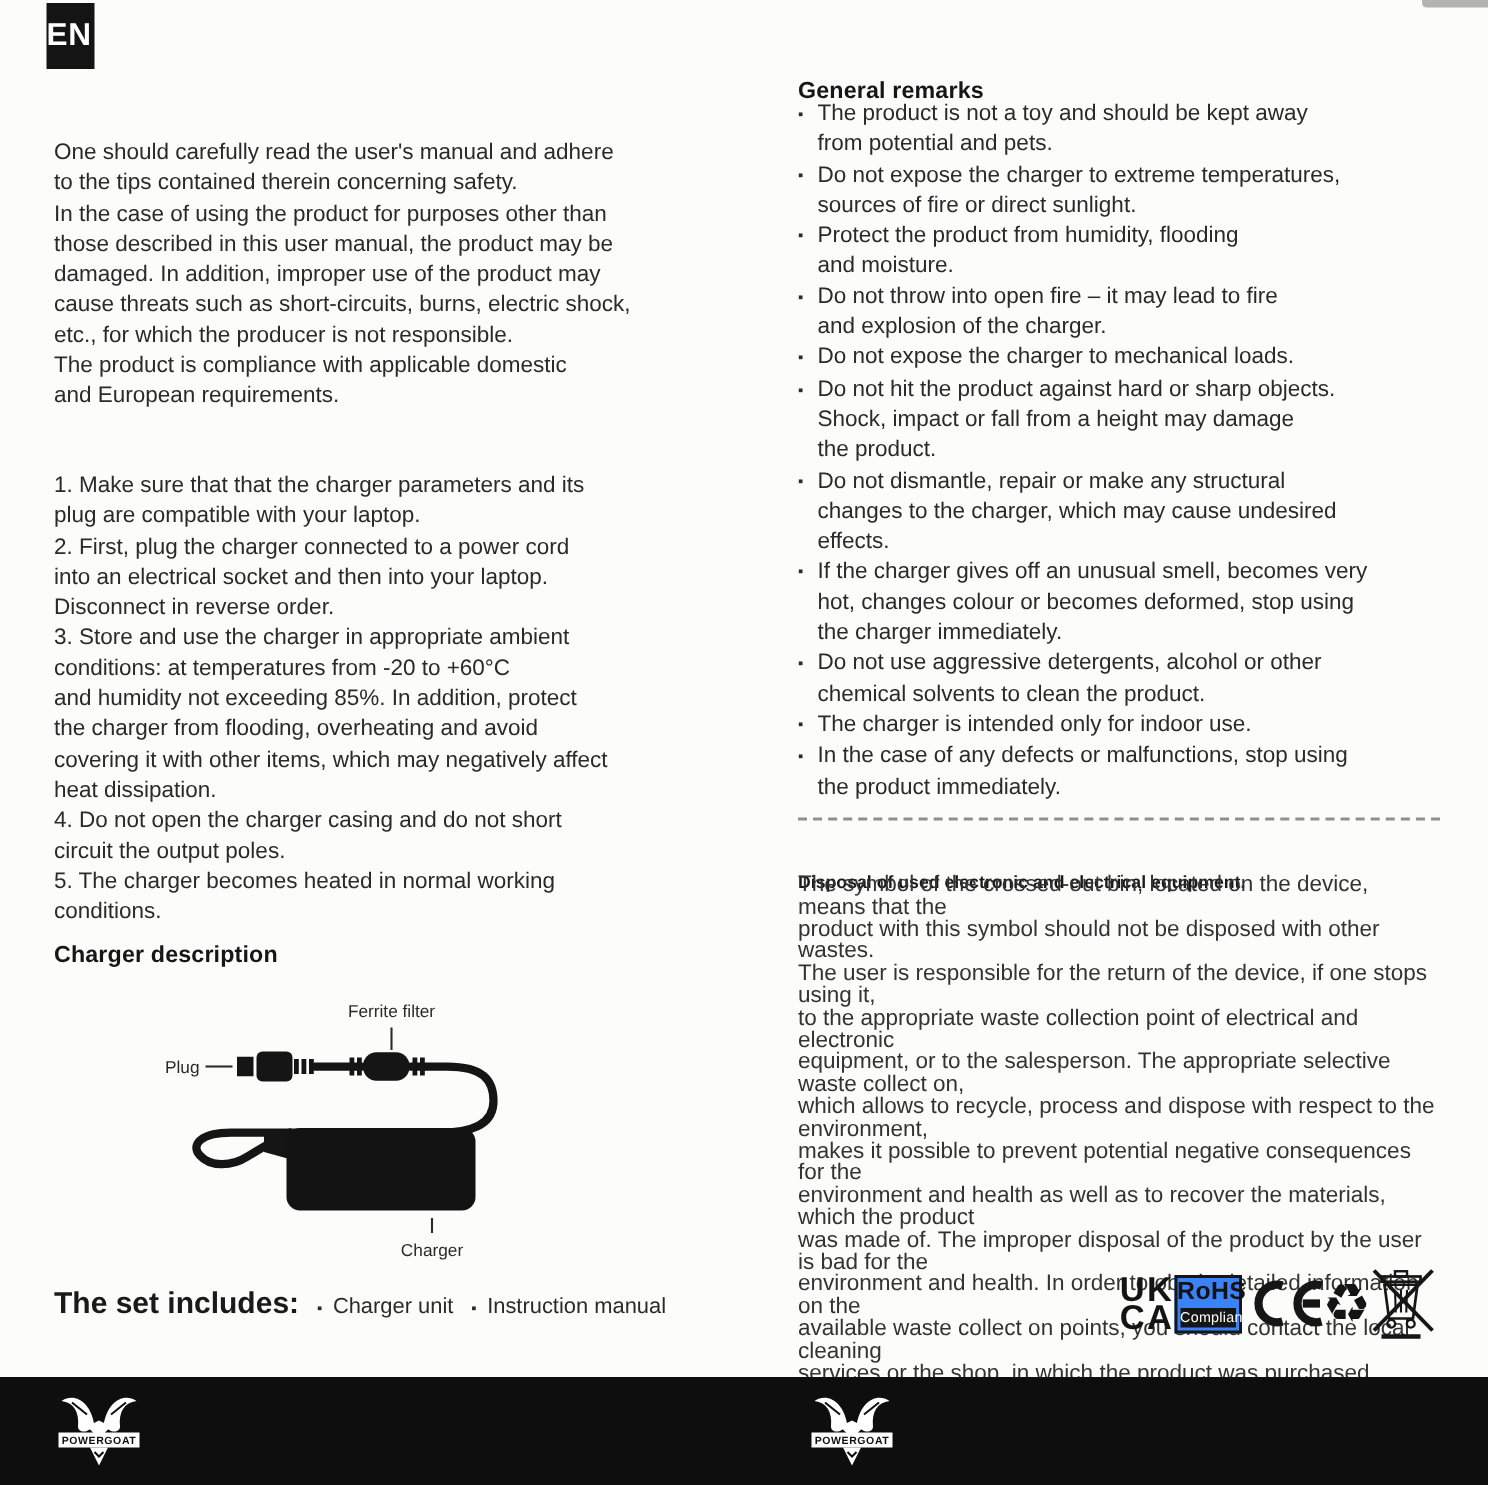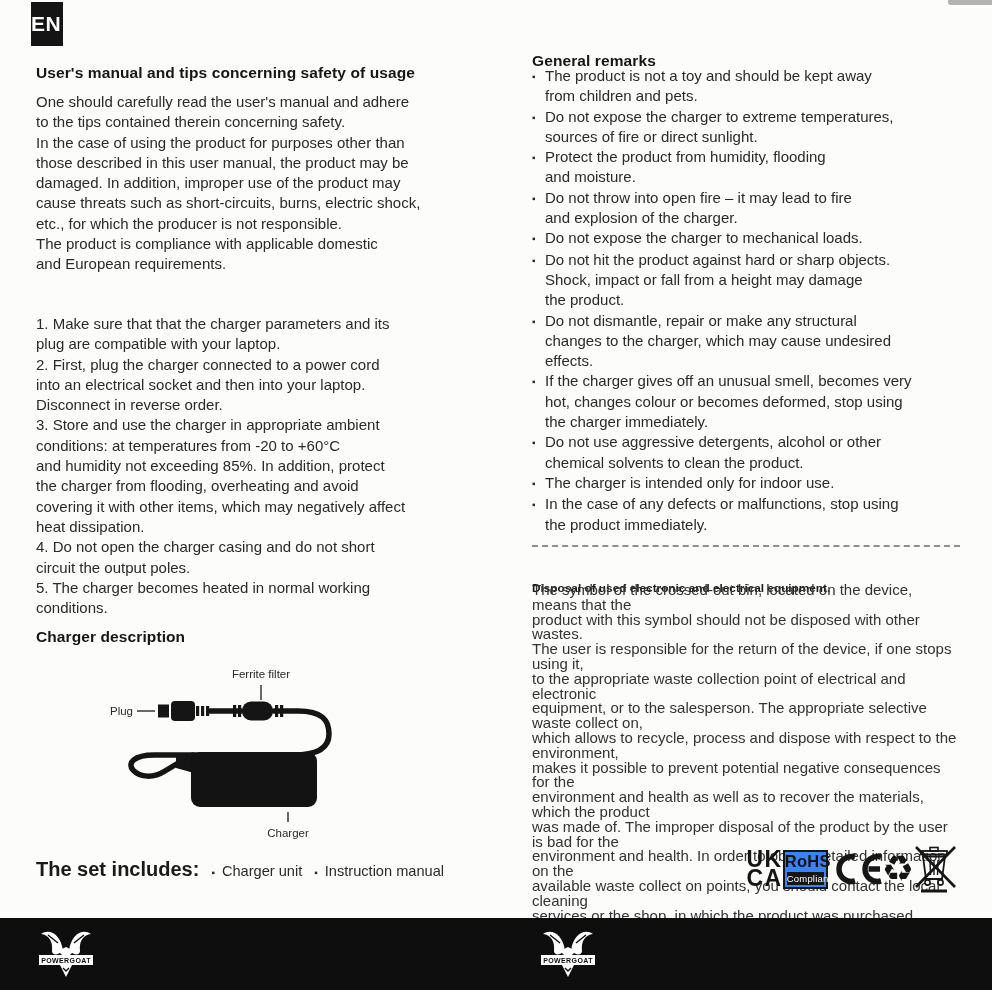--- a/index.html
+++ b/index.html
@@ -53,21 +53,20 @@
 <body>
 
 <div class="page">
   <div class="smudge-top-right"></div>
 
   <div class="en-badge">
     <span>EN</span>
   </div>
 
   <div class="col-left">
-    <h1 class="sec pos" style="top:64px;">User's manual and tips concerning safety of usage</h1>
     <p class="body-text pos" style="top:92px;">One should carefully read the user's manual and adhere
 to the tips contained therein concerning safety.
 In the case of using the product for purposes other than
 those described in this user manual, the product may be
 damaged. In addition, improper use of the product may
 cause threats such as short-circuits, burns, electric shock,
 etc., for which the producer is not responsible.
 The product is compliance with applicable domestic
 and European requirements.</p>
     <p class="body-text pos" style="top:314px;">1. Make sure that that the charger parameters and its
@@ -132,21 +131,21 @@
     </div>
   </div>
 
   <div class="col-right">
     <h2 class="sec pos" style="top:52px;">General remarks</h2>
 
     <ul class="remarks pos" style="top:66px;">
       <li>
           <span class="blt">▪</span>
           <span class="txt">The product is not a toy and should be kept away
-from children and pets.</span>
+from potential and pets.</span>
         </li>
       <li>
           <span class="blt">▪</span>
           <span class="txt">Do not expose the charger to extreme temperatures,
 sources of fire or direct sunlight.</span>
         </li>
       <li>
           <span class="blt">▪</span>
           <span class="txt">Protect the product from humidity, flooding
 and moisture.</span>

